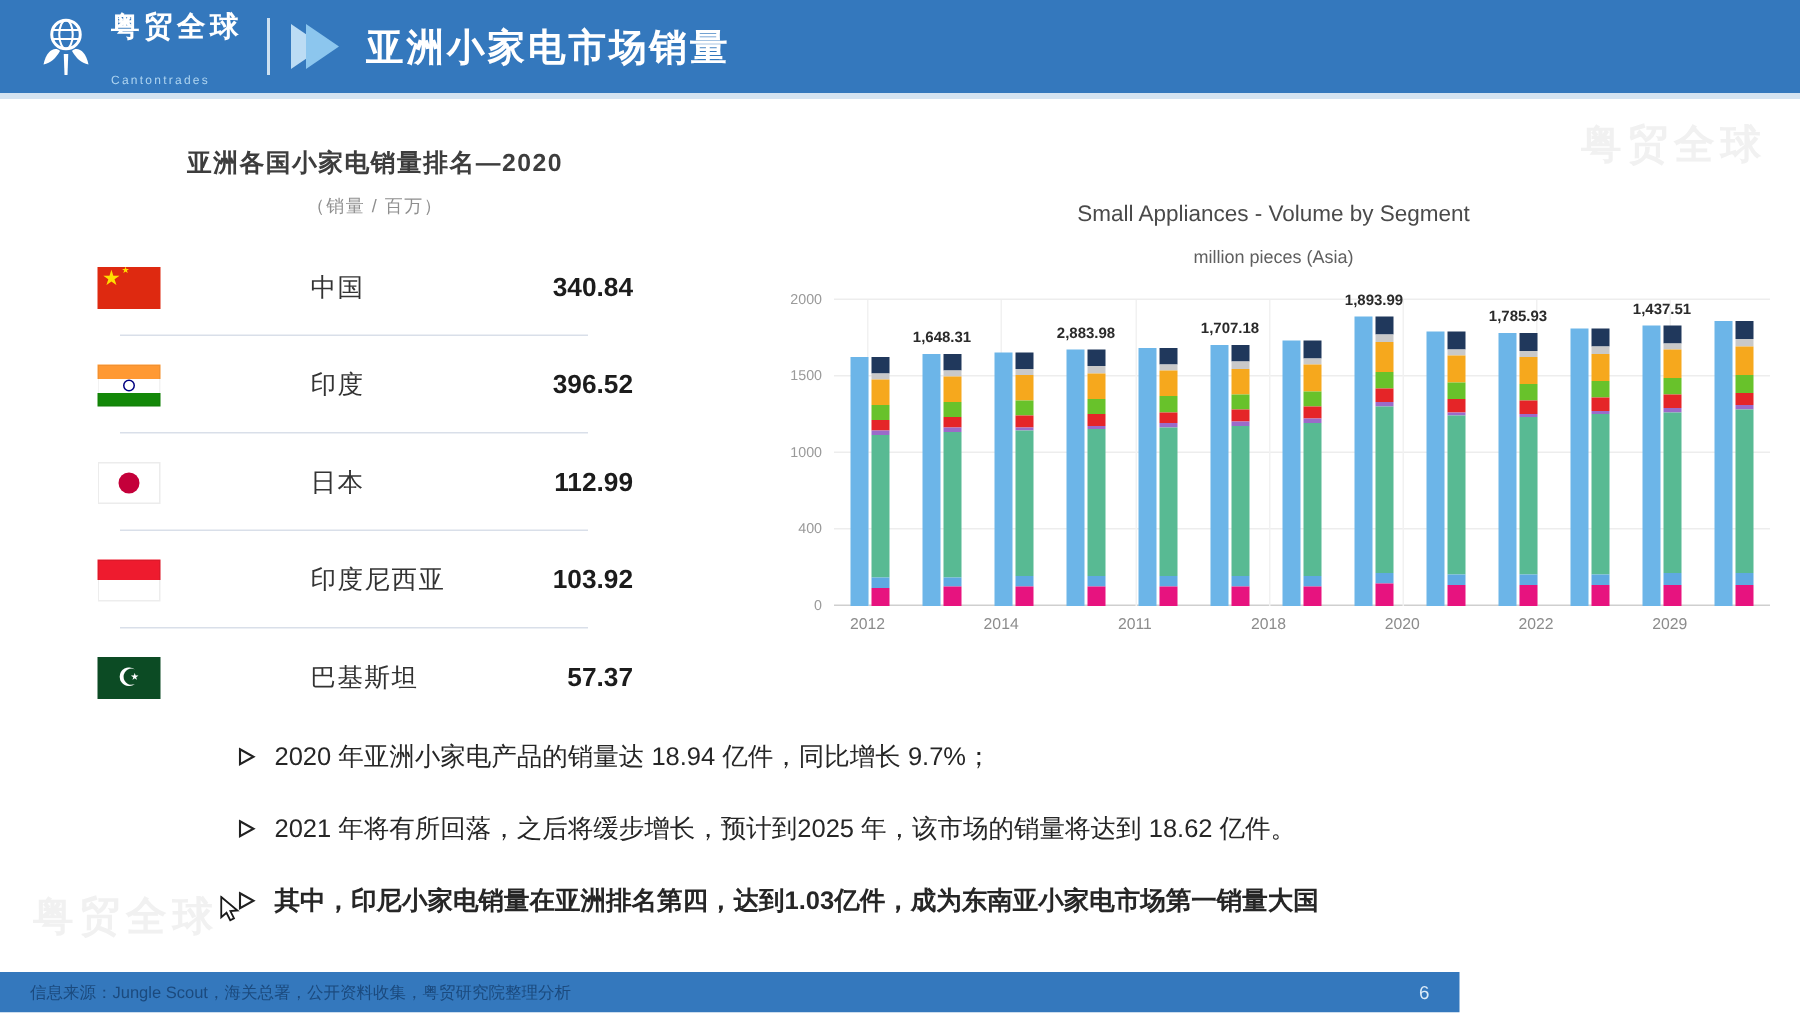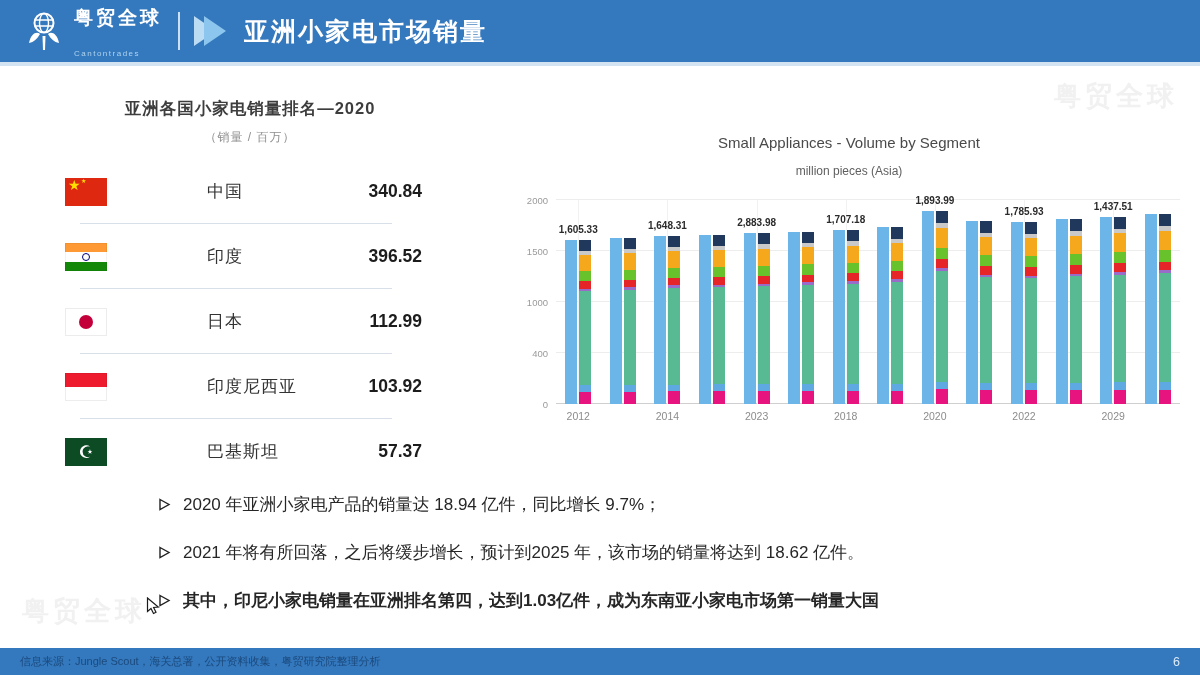--- a/index.html
+++ b/index.html
@@ -77,21 +77,21 @@
 
   
   .bullets { position:absolute; left:158px; top:494px; width:980px; }
   .bullet { display:flex; align-items:flex-start; margin-bottom:25px; }
   .bullet-arrow { flex:0 0 auto; margin:4px 12px 0 0; }
   .bullet-text { font-size:17px; color:#262626; line-height:1.35; }
   .bullet.bold .bullet-text { font-weight:bold; }
 
   
   .footer {
-    position:absolute; left:0; bottom:0; width:1200px; height:27px;
+    position:absolute; left:0; bottom:0; width:973px; height:27px;
     background:#3478bd; display:flex; align-items:center; justify-content:space-between;
     padding:0 20px;
   }
   .footer-src { font-size:11px; color:#1b4a7e; }
   .footer-page { font-size:12.5px; color:#dcebf8; }
 
   .cursor { position:absolute; left:146px; top:597px; z-index:9; }
 </style>
 </head>
 <body>
@@ -185,35 +185,20 @@
         <div class="hgrid" style="bottom: 100%;"></div>
         <div class="vgrid" style="left: 3.57143%;"></div>
         <div class="vgrid" style="left: 17.8571%;"></div>
         <div class="vgrid" style="left: 32.1429%;"></div>
         <div class="vgrid" style="left: 46.4286%;"></div>
         <div class="vgrid" style="left: 60.7143%;"></div>
         <div class="vgrid" style="left: 75%;"></div>
         <div class="vgrid" style="left: 89.2857%;"></div>
         <div class="groups">
           <div class="bar-group">
-            <span class="bar-label" style="bottom: calc(80.2665% + 5px);">1,605.33</span>
-            <div class="bar-total" style="height: 80.2665%; background: rgb(108, 181, 232);"></div>
-            <div class="bar-stack" style="height: 80.2665%;">
-              <div style="height: 6.5%; background: rgb(32, 56, 92);"></div>
-              <div style="height: 2.5%; background: rgb(201, 201, 201);"></div>
-              <div style="height: 10%; background: rgb(246, 168, 29);"></div>
-              <div style="height: 6%; background: rgb(104, 194, 43);"></div>
-              <div style="height: 4.5%; background: rgb(229, 37, 40);"></div>
-              <div style="height: 1.5%; background: rgb(155, 107, 201);"></div>
-              <div style="height: 57.5%; background: rgb(88, 186, 147);"></div>
-              <div style="height: 4%; background: rgb(95, 169, 226);"></div>
-              <div style="height: 7.5%; background: rgb(231, 19, 127);"></div>
-            </div>
-          </div>
-          <div class="bar-group">
             <div class="bar-total" style="height: 81.3%; background: rgb(108, 181, 232);"></div>
             <div class="bar-stack" style="height: 81.3%;">
               <div style="height: 6.5%; background: rgb(32, 56, 92);"></div>
               <div style="height: 2.5%; background: rgb(201, 201, 201);"></div>
               <div style="height: 10%; background: rgb(246, 168, 29);"></div>
               <div style="height: 6%; background: rgb(104, 194, 43);"></div>
               <div style="height: 4.5%; background: rgb(229, 37, 40);"></div>
               <div style="height: 1.5%; background: rgb(155, 107, 201);"></div>
               <div style="height: 57.5%; background: rgb(88, 186, 147);"></div>
               <div style="height: 4%; background: rgb(95, 169, 226);"></div>
@@ -393,21 +378,21 @@
               <div style="height: 4%; background: rgb(95, 169, 226);"></div>
               <div style="height: 7.5%; background: rgb(231, 19, 127);"></div>
             </div>
           </div>
         </div>
       </div>
   </div>
   <div class="xaxis" id="xaxis">
       <span class="xtick" style="left: 3.57143%;">2012</span>
       <span class="xtick" style="left: 17.8571%;">2014</span>
-      <span class="xtick" style="left: 32.1429%;">2023</span>
+      <span class="xtick" style="left: 32.1429%;">2011</span>
       <span class="xtick" style="left: 46.4286%;">2018</span>
       <span class="xtick" style="left: 60.7143%;">2020</span>
       <span class="xtick" style="left: 75%;">2022</span>
       <span class="xtick" style="left: 89.2857%;">2029</span>
     </div>
 </div>
 
 <div class="bullets" id="bullets">
     <div class="bullet">
       <svg class="bullet-arrow" width="13" height="13" viewBox="0 0 13 13">

